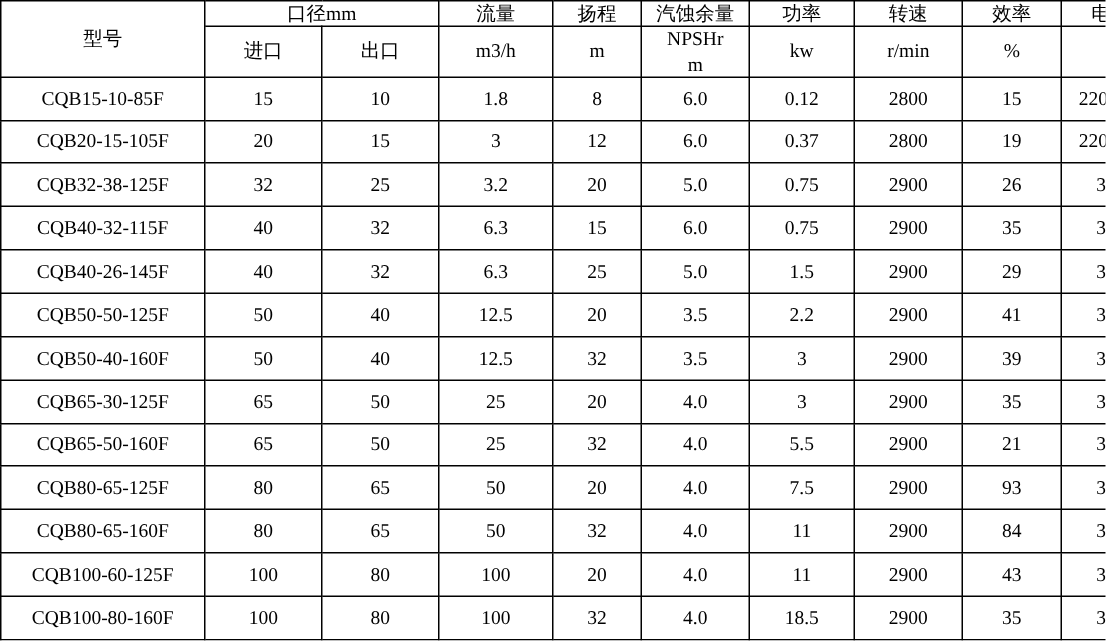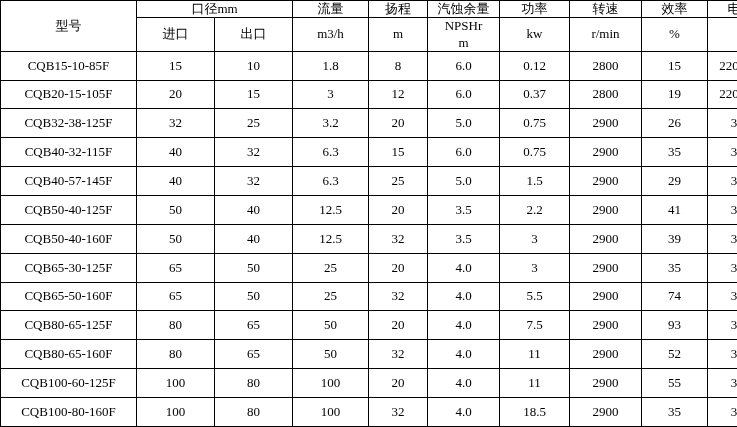--- a/index.html
+++ b/index.html
@@ -143,33 +143,33 @@
         <td>32</td>
         <td>6.3</td>
         <td>15</td>
         <td>6.0</td>
         <td>0.75</td>
         <td>2900</td>
         <td>35</td>
         <td>380</td>
       </tr>
       <tr>
-        <td class="model-cell">CQB40-57-145F</td>
+        <td class="model-cell">CQB40-26-145F</td>
         <td>40</td>
         <td>32</td>
         <td>6.3</td>
         <td>25</td>
         <td>5.0</td>
         <td>1.5</td>
         <td>2900</td>
         <td>29</td>
         <td>380</td>
       </tr>
       <tr>
-        <td class="model-cell">CQB50-40-125F</td>
+        <td class="model-cell">CQB50-50-125F</td>
         <td>50</td>
         <td>40</td>
         <td>12.5</td>
         <td>20</td>
         <td>3.5</td>
         <td>2.2</td>
         <td>2900</td>
         <td>41</td>
         <td>380</td>
       </tr>
@@ -199,21 +199,21 @@
       </tr>
       <tr>
         <td class="model-cell">CQB65-50-160F</td>
         <td>65</td>
         <td>50</td>
         <td>25</td>
         <td>32</td>
         <td>4.0</td>
         <td>5.5</td>
         <td>2900</td>
-        <td>74</td>
+        <td>21</td>
         <td>380</td>
       </tr>
       <tr>
         <td class="model-cell">CQB80-65-125F</td>
         <td>80</td>
         <td>65</td>
         <td>50</td>
         <td>20</td>
         <td>4.0</td>
         <td>7.5</td>
@@ -223,33 +223,33 @@
       </tr>
       <tr>
         <td class="model-cell">CQB80-65-160F</td>
         <td>80</td>
         <td>65</td>
         <td>50</td>
         <td>32</td>
         <td>4.0</td>
         <td>11</td>
         <td>2900</td>
-        <td>52</td>
+        <td>84</td>
         <td>380</td>
       </tr>
       <tr>
         <td class="model-cell">CQB100-60-125F</td>
         <td>100</td>
         <td>80</td>
         <td>100</td>
         <td>20</td>
         <td>4.0</td>
         <td>11</td>
         <td>2900</td>
-        <td>55</td>
+        <td>43</td>
         <td>380</td>
       </tr>
       <tr>
         <td class="model-cell">CQB100-80-160F</td>
         <td>100</td>
         <td>80</td>
         <td>100</td>
         <td>32</td>
         <td>4.0</td>
         <td>18.5</td>

